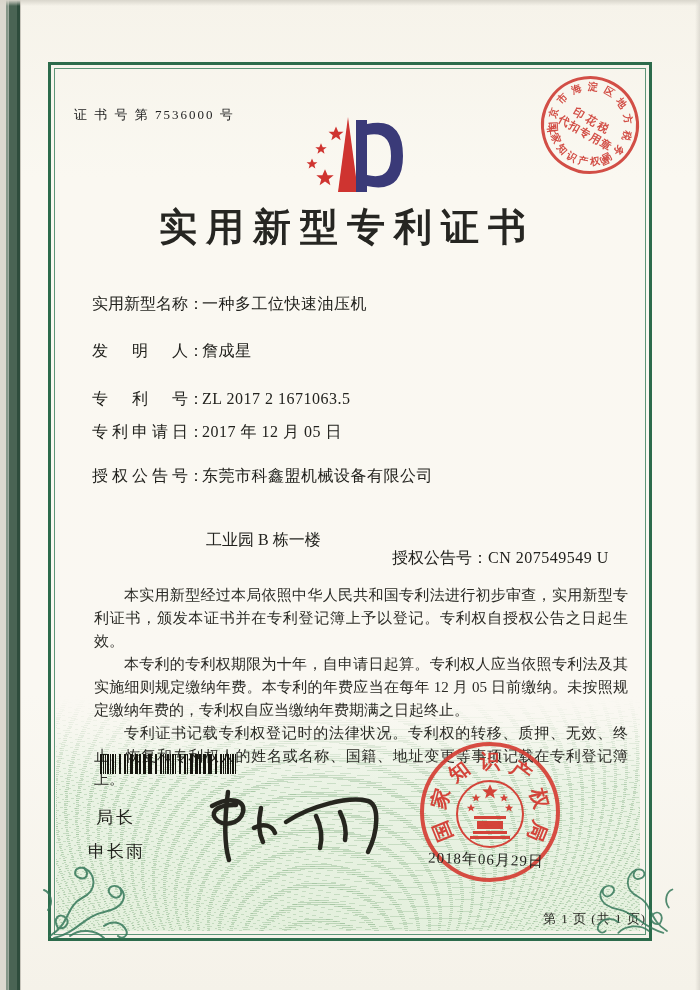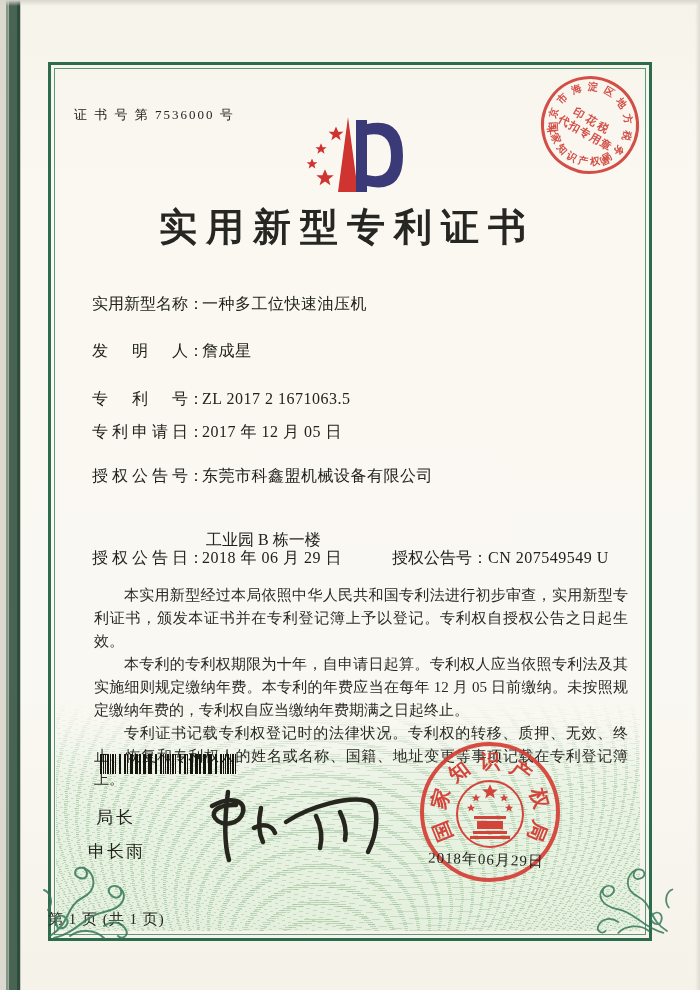--- a/index.html
+++ b/index.html
@@ -56,21 +56,21 @@
   .seal-arc span{position:absolute;left:0;top:0;font-size:20px;font-weight:bold;color:rgba(211,58,48,.95);transform-origin:center;}
   .seal-date{position:absolute;left:428px;top:851px;width:150px;font-size:15px;color:#23231f;letter-spacing:1px;transform:rotate(2deg);z-index:6;white-space:nowrap;}
 
   .taxstamp{position:absolute;left:541px;top:76px;width:98px;height:98px;transform:rotate(30deg);z-index:5;opacity:.92;}
   .tax-ring{position:absolute;inset:0;border:3px solid #cf4038;border-radius:50%;}
   .tax-arc{position:absolute;left:49px;top:49px;width:0;height:0;}
   .tax-arc span{position:absolute;left:0;top:0;font-size:10px;font-weight:bold;color:#cf4038;transform-origin:center;}
   .tax-line1{position:absolute;left:0;top:37px;width:98px;text-align:center;font-size:11px;font-weight:bold;color:#cf4038;letter-spacing:3px;}
   .tax-line2{position:absolute;left:0;top:51px;width:98px;text-align:center;font-size:11px;font-weight:bold;color:#cf4038;letter-spacing:1px;}
 
-  .footer{position:absolute;left:48px;top:910px;width:598px;text-align:left;font-size:15px;color:#2a2a25;letter-spacing:1px;}
+  .footer{position:absolute;left:48px;top:910px;width:598px;text-align:right;font-size:13px;color:#2a2a25;letter-spacing:1px;}
 
   .logo{position:absolute;left:292px;top:112px;}
   .flourish{position:absolute;z-index:4;}
   .fl-left{left:40px;top:840px;}
   .fl-right{left:566px;top:842px;transform:scaleX(-1);}
 </style>
 </head>
 <body>
 
 <div id="cert">
@@ -137,23 +137,20 @@
   <div class="field" style="top:380px;margin-top:9px;">
     <span class="flabel">专利号</span><span class="fcolon">：</span><span class="fvalue">ZL 2017 2 1671063.5</span>
   </div>
   <div class="field" style="top:422px;">
     <span class="flabel">专利申请日</span><span class="fcolon">：</span><span class="fvalue">2017 年 12 月 05 日</span>
   </div>
   <div class="field" style="top:466px;">
     <span class="flabel">授权公告号</span><span class="fcolon">：</span><span class="fvalue">东莞市科鑫盟机械设备有限公司</span>
   </div>
   <div class="addr2" style="top:530px;">工业园 B 栋一楼</div>
-  <div class="field" style="top:548px;">
-    <span class="flabel">授权公告日</span><span class="fcolon">：</span><span class="fvalue">2018 年 06 月 29 日</span>
-  </div>
   <div class="grant-right" style="top:548px;">
     <span>授权公告号</span><span>：</span><span class="fvalue">CN 207549549 U</span>
   </div>
 
   <div class="bodytext">
     <p>本实用新型经过本局依照中华人民共和国专利法进行初步审查，实用新型专利证书，颁发本证书并在专利登记簿上予以登记。专利权自授权公告之日起生效。</p>
     <p>本专利的专利权期限为十年，自申请日起算。专利权人应当依照专利法及其实施细则规定缴纳年费。本专利的年费应当在每年 12 月 05 日前缴纳。未按照规定缴纳年费的，专利权自应当缴纳年费期满之日起终止。</p>
     <p>专利证书记载专利权登记时的法律状况。专利权的转移、质押、无效、终止、恢复和专利权人的姓名或名称、国籍、地址变更等事项记载在专利登记簿上。</p>
   </div>
 

